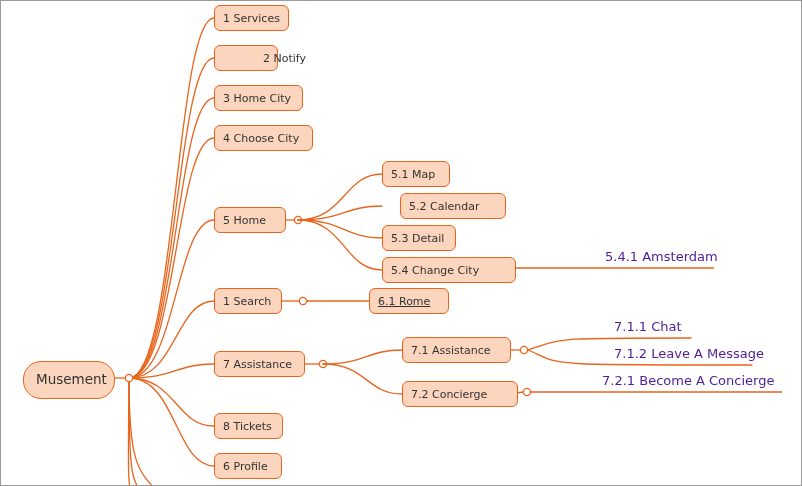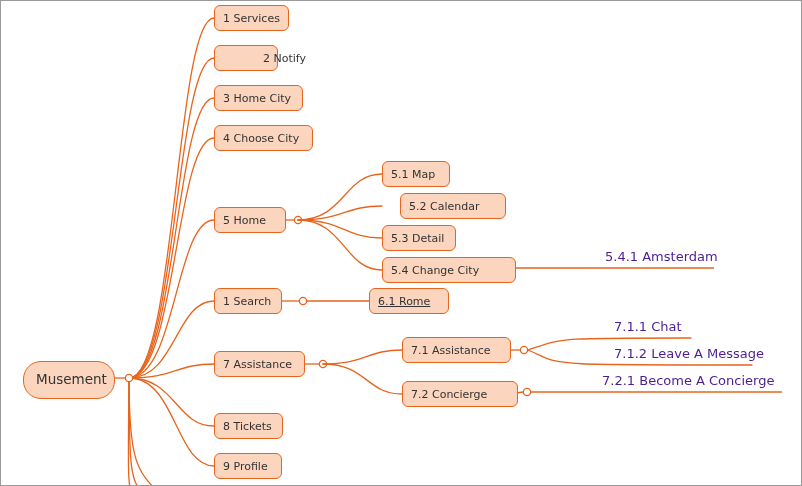--- a/index.html
+++ b/index.html
@@ -125,21 +125,21 @@
       <div class="node" style="left: 213px; top: 300px; width: 68px;">
         <span>1 Search</span>
       </div>
       <div class="node" style="left: 213px; top: 363px; width: 91px;">
         <span>7 Assistance</span>
       </div>
       <div class="node" style="left: 213px; top: 425px; width: 69px;">
         <span>8 Tickets</span>
       </div>
       <div class="node" style="left: 213px; top: 465px; width: 68px;">
-        <span>9 Profile</span>
+        <span>6 Profile</span>
       </div>
       <div class="node" style="left: 381px; top: 173px; width: 68px; text-align: center;">
         <span>5.1 Map</span>
       </div>
       <div class="node" style="left: 399px; top: 205px; width: 106px;">
         <span>5.2 Calendar</span>
       </div>
       <div class="node" style="left: 381px; top: 237px; width: 74px; text-align: right;">
         <span>5.3 Detail</span>
       </div>

